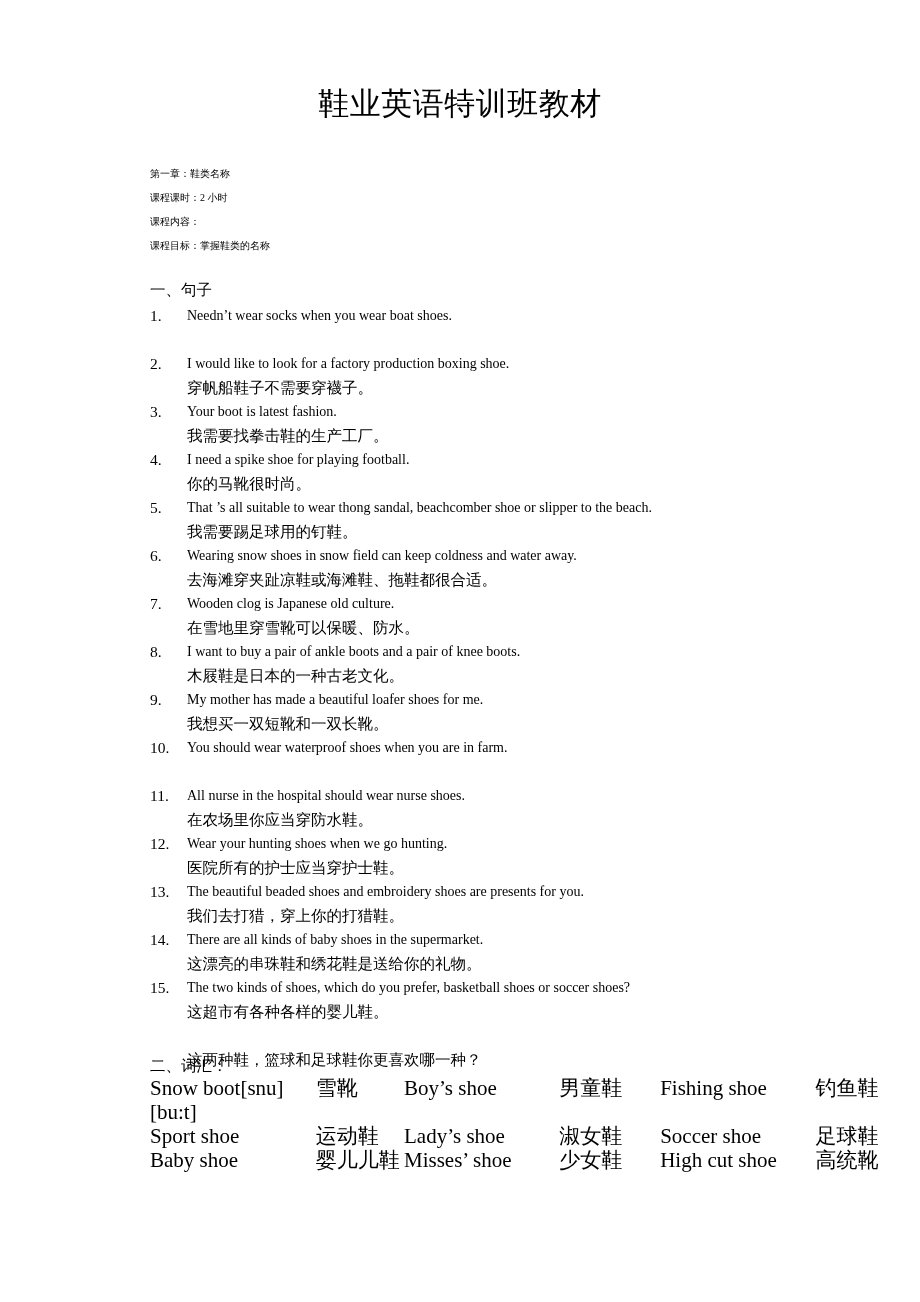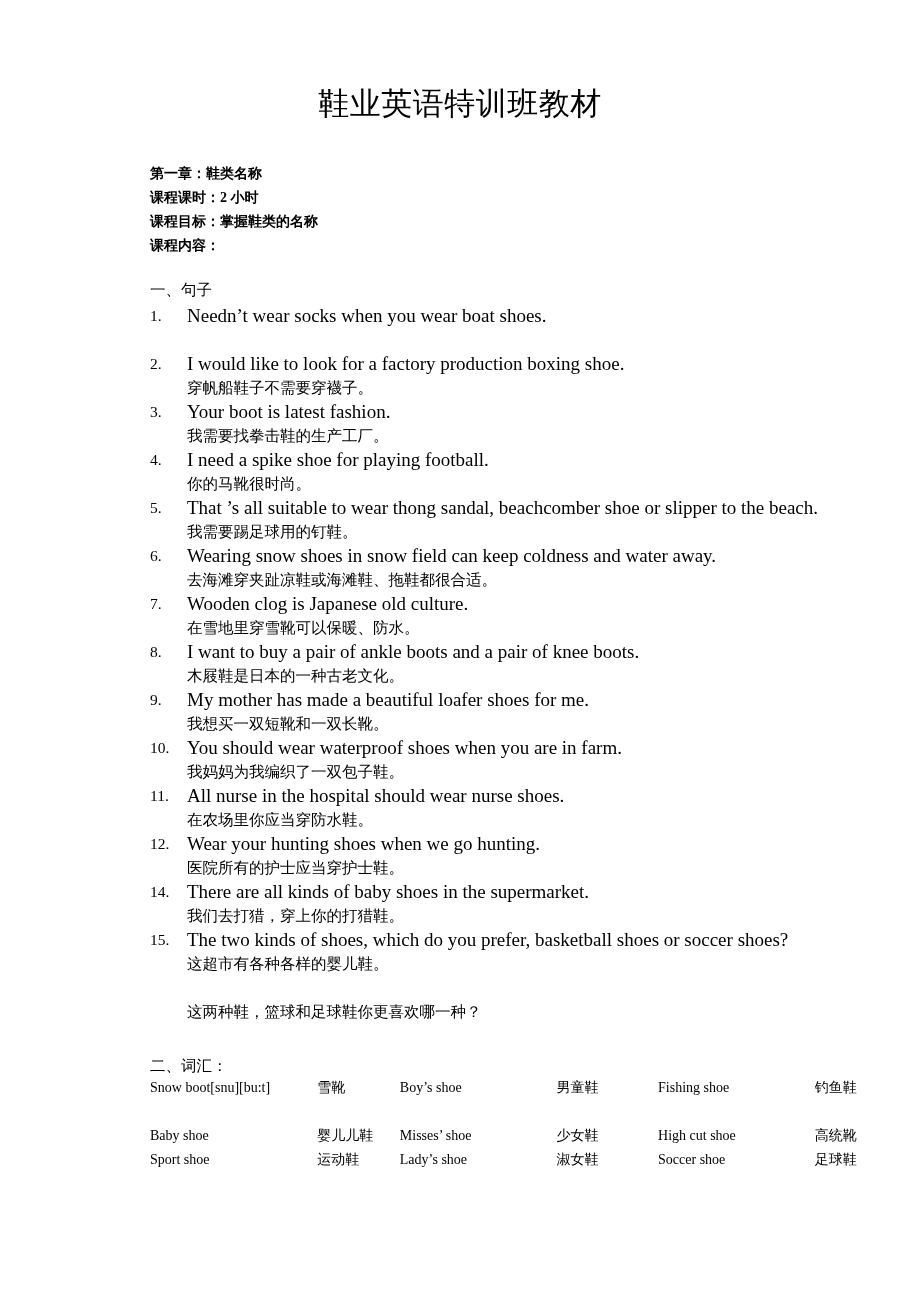--- a/index.html
+++ b/index.html
@@ -33,24 +33,23 @@
     letter-spacing: 0.5px;
     font-weight: 400;
   }
   .header-block {
     position: absolute;
     left: 150px;
     top: 162px;
     width: 600px;
   }
   .header-line {
-    font-size: 14px;
-    line-height: 24px;
-    white-space: nowrap;
-    font-weight: bold;
+    font-size: 10px;
+    line-height: 24px;
+    white-space: nowrap;
   }
   .section-heading {
     position: absolute;
     left: 150px;
     font-size: 15.5px;
     line-height: 20px;
     white-space: nowrap;
   }
   #sec-sentences { top: 280px; }
   #sec-vocab { top: 1056px; }
@@ -71,21 +70,21 @@
     top: 0;
     width: 30px;
     font-size: 15.5px;
     line-height: 24px;
     text-align: left;
   }
   .item-en {
     position: absolute;
     left: 37px;
     top: 0;
-    font-size: 19px;
+    font-size: 14px;
     line-height: 24px;
     white-space: nowrap;
   }
   .item-zh {
     position: absolute;
     left: 37px;
     top: 24px;
     font-size: 15.5px;
     line-height: 24px;
     white-space: nowrap;
@@ -93,21 +92,21 @@
   }
 
   .vocab-table {
     position: absolute;
     left: 150px;
     top: 1076px;
     width: 760px;
     border-collapse: collapse;
   }
   .vocab-table td {
-    font-size: 14px;
+    font-size: 21px;
     line-height: 24px;
     vertical-align: top;
     padding: 0;
     border: none;
   }
   .col-en  { width: 158px; }
   .col-zh  { width: 78px; }
   .col-en2 { width: 148px; margin-top: 12px; }
   .col-zh2 { width: 96px; margin-left: 46px; }
   .col-en3 { width: 148px; }
@@ -120,22 +119,22 @@
 </head>
 <body>
 
 <div class="page">
 
   <div class="doc-title">鞋业英语特训班教材</div>
 
   <div class="header-block">
     <div class="header-line">第一章：鞋类名称</div>
     <div class="header-line">课程课时：2 小时</div>
+    <div class="header-line">课程内容：</div>
     <div class="header-line">课程目标：掌握鞋类的名称</div>
-    <div class="header-line">课程内容：</div>
   </div>
 
   <div class="section-heading" id="sec-sentences">一、句子</div>
 
   <div class="sentence-list">
     <div class="sentence-item">
       <span class="item-num">1.</span>
       <span class="item-en">Needn’t wear socks when you wear boat shoes.</span>
       <span class="item-zh">穿帆船鞋子不需要穿襪子。</span>
     </div>
@@ -170,36 +169,40 @@
       <span class="item-zh">木屐鞋是日本的一种古老文化。</span>
     </div>
     <div class="sentence-item">
       <span class="item-num">8.</span>
       <span class="item-en">I want to buy a pair of ankle boots and a pair of knee boots.</span>
       <span class="item-zh">我想买一双短靴和一双长靴。</span>
     </div>
     <div class="sentence-item">
       <span class="item-num">9.</span>
       <span class="item-en">My mother has made a beautiful loafer shoes for me.</span>
-      <span class="item-zh">我妈妈为我编织了一双包子鞋。</span>
     </div>
     <div class="sentence-item">
       <span class="item-num">10.</span>
       <span class="item-en">You should wear waterproof shoes when you are in farm.</span>
       <span class="item-zh">在农场里你应当穿防水鞋。</span>
     </div>
     <div class="sentence-item">
       <span class="item-num">11.</span>
       <span class="item-en">All nurse in the hospital should wear nurse shoes.</span>
       <span class="item-zh">医院所有的护士应当穿护士鞋。</span>
     </div>
     <div class="sentence-item">
       <span class="item-num">12.</span>
       <span class="item-en">Wear your hunting shoes when we go hunting.</span>
       <span class="item-zh">我们去打猎，穿上你的打猎鞋。</span>
+    </div>
+    <div class="sentence-item">
+      <span class="item-num">13.</span>
+      <span class="item-en">The beautiful beaded shoes and embroidery shoes are presents for you.</span>
+      <span class="item-zh">这漂亮的串珠鞋和绣花鞋是送给你的礼物。</span>
     </div>
     <div class="sentence-item">
       <span class="item-num">14.</span>
       <span class="item-en">There are all kinds of baby shoes in the supermarket.</span>
       <span class="item-zh">这超市有各种各样的婴儿鞋。</span>
     </div>
     <div class="sentence-item">
       <span class="item-num">15.</span>
       <span class="item-en">The two kinds of shoes, which do you prefer, basketball shoes or soccer shoes?</span>
       <span class="item-zh">这两种鞋，篮球和足球鞋你更喜欢哪一种？</span>
@@ -212,31 +215,31 @@
     <tbody>
         <tr class="vocab-row-tall">
       <td class="col-en wrapcell">Snow   boot[snu][bu:t]</td>
       <td class="col-zh nowrap">雪靴</td>
       <td class="col-en2 nowrap">Boy’s shoe</td>
       <td class="col-zh2 nowrap">男童鞋</td>
       <td class="col-en3 nowrap">Fishing shoe</td>
       <td class="col-zh3 nowrap">钓鱼鞋</td>
     </tr>
     <tr class="vocab-row">
+      <td class="col-en nowrap">Sport shoe</td>
+      <td class="col-zh nowrap">运动鞋</td>
+      <td class="col-en2 nowrap">Lady’s shoe</td>
+      <td class="col-zh2 nowrap">淑女鞋</td>
+      <td class="col-en3 nowrap">Soccer shoe</td>
+      <td class="col-zh3 nowrap">足球鞋</td>
+    </tr>
+    <tr class="vocab-row">
       <td class="col-en nowrap">Baby shoe</td>
       <td class="col-zh nowrap">婴儿儿鞋</td>
       <td class="col-en2 nowrap">Misses’ shoe</td>
       <td class="col-zh2 nowrap">少女鞋</td>
       <td class="col-en3 nowrap">High cut shoe</td>
       <td class="col-zh3 nowrap">高统靴</td>
     </tr>
-    <tr class="vocab-row">
-      <td class="col-en nowrap">Sport shoe</td>
-      <td class="col-zh nowrap">运动鞋</td>
-      <td class="col-en2 nowrap">Lady’s shoe</td>
-      <td class="col-zh2 nowrap">淑女鞋</td>
-      <td class="col-en3 nowrap">Soccer shoe</td>
-      <td class="col-zh3 nowrap">足球鞋</td>
-    </tr>
   </tbody>
     </table>
 
 </div>
 
 </body></html>

